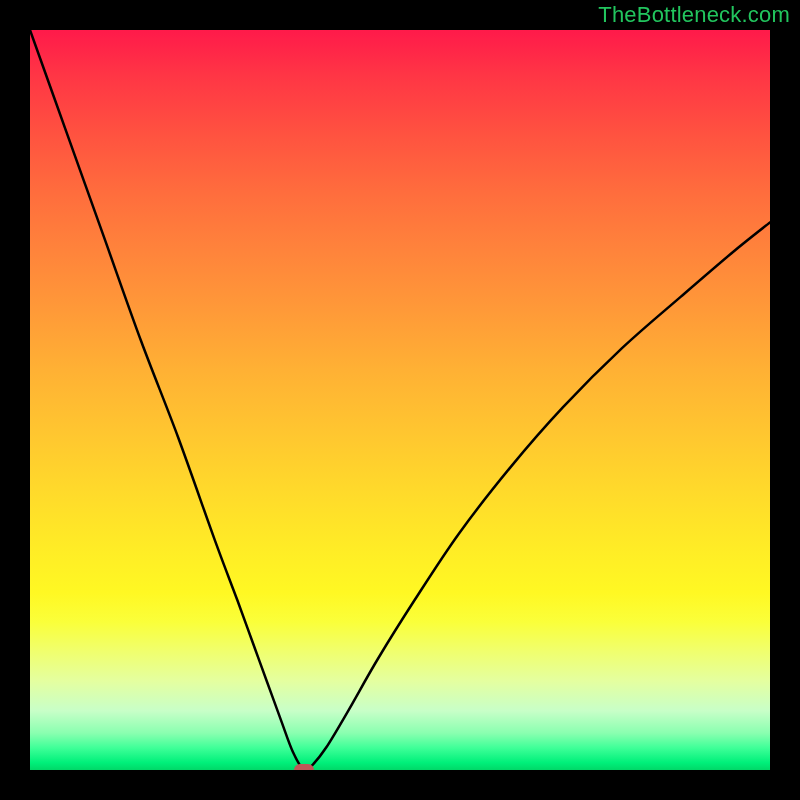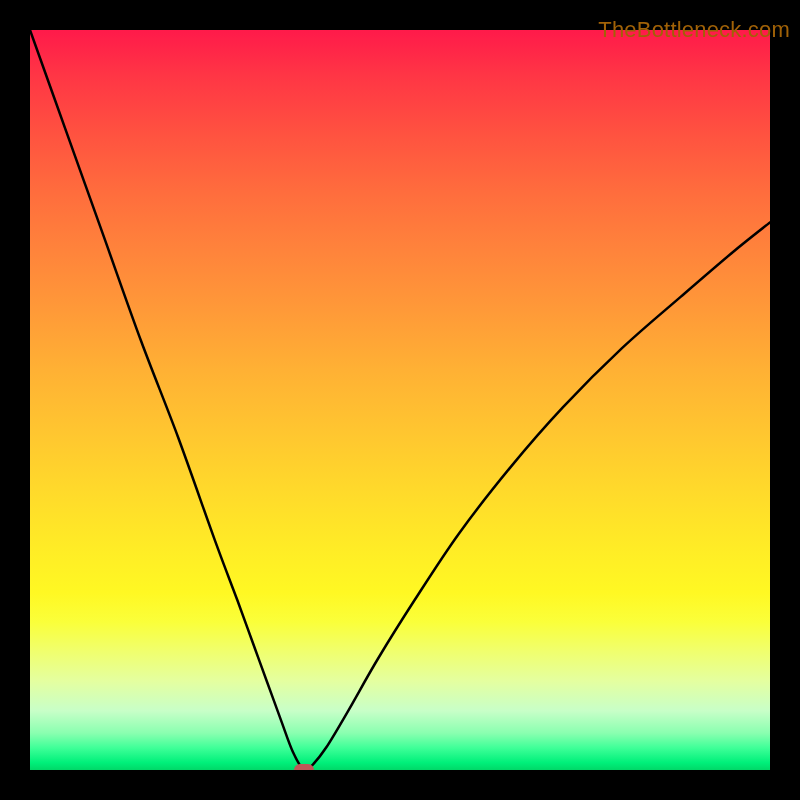--- a/index.html
+++ b/index.html
@@ -12,23 +12,23 @@
     font-family: Arial, Helvetica, sans-serif;
   }
   .frame {
     position: relative;
     width: 800px;
     height: 800px;
     background: #000;
   }
   .watermark {
     position: absolute;
-    top: 17px;
+    top: 2px;
     right: 10px;
-    color: #a16207;
+    color: #22c55e;
     font-size: 22px;
     font-weight: 500;
     letter-spacing: 0.2px;
     z-index: 10;
   }
   .plot-area {
     position: absolute;
     left: 30px;
     top: 30px;
     width: 740px;

